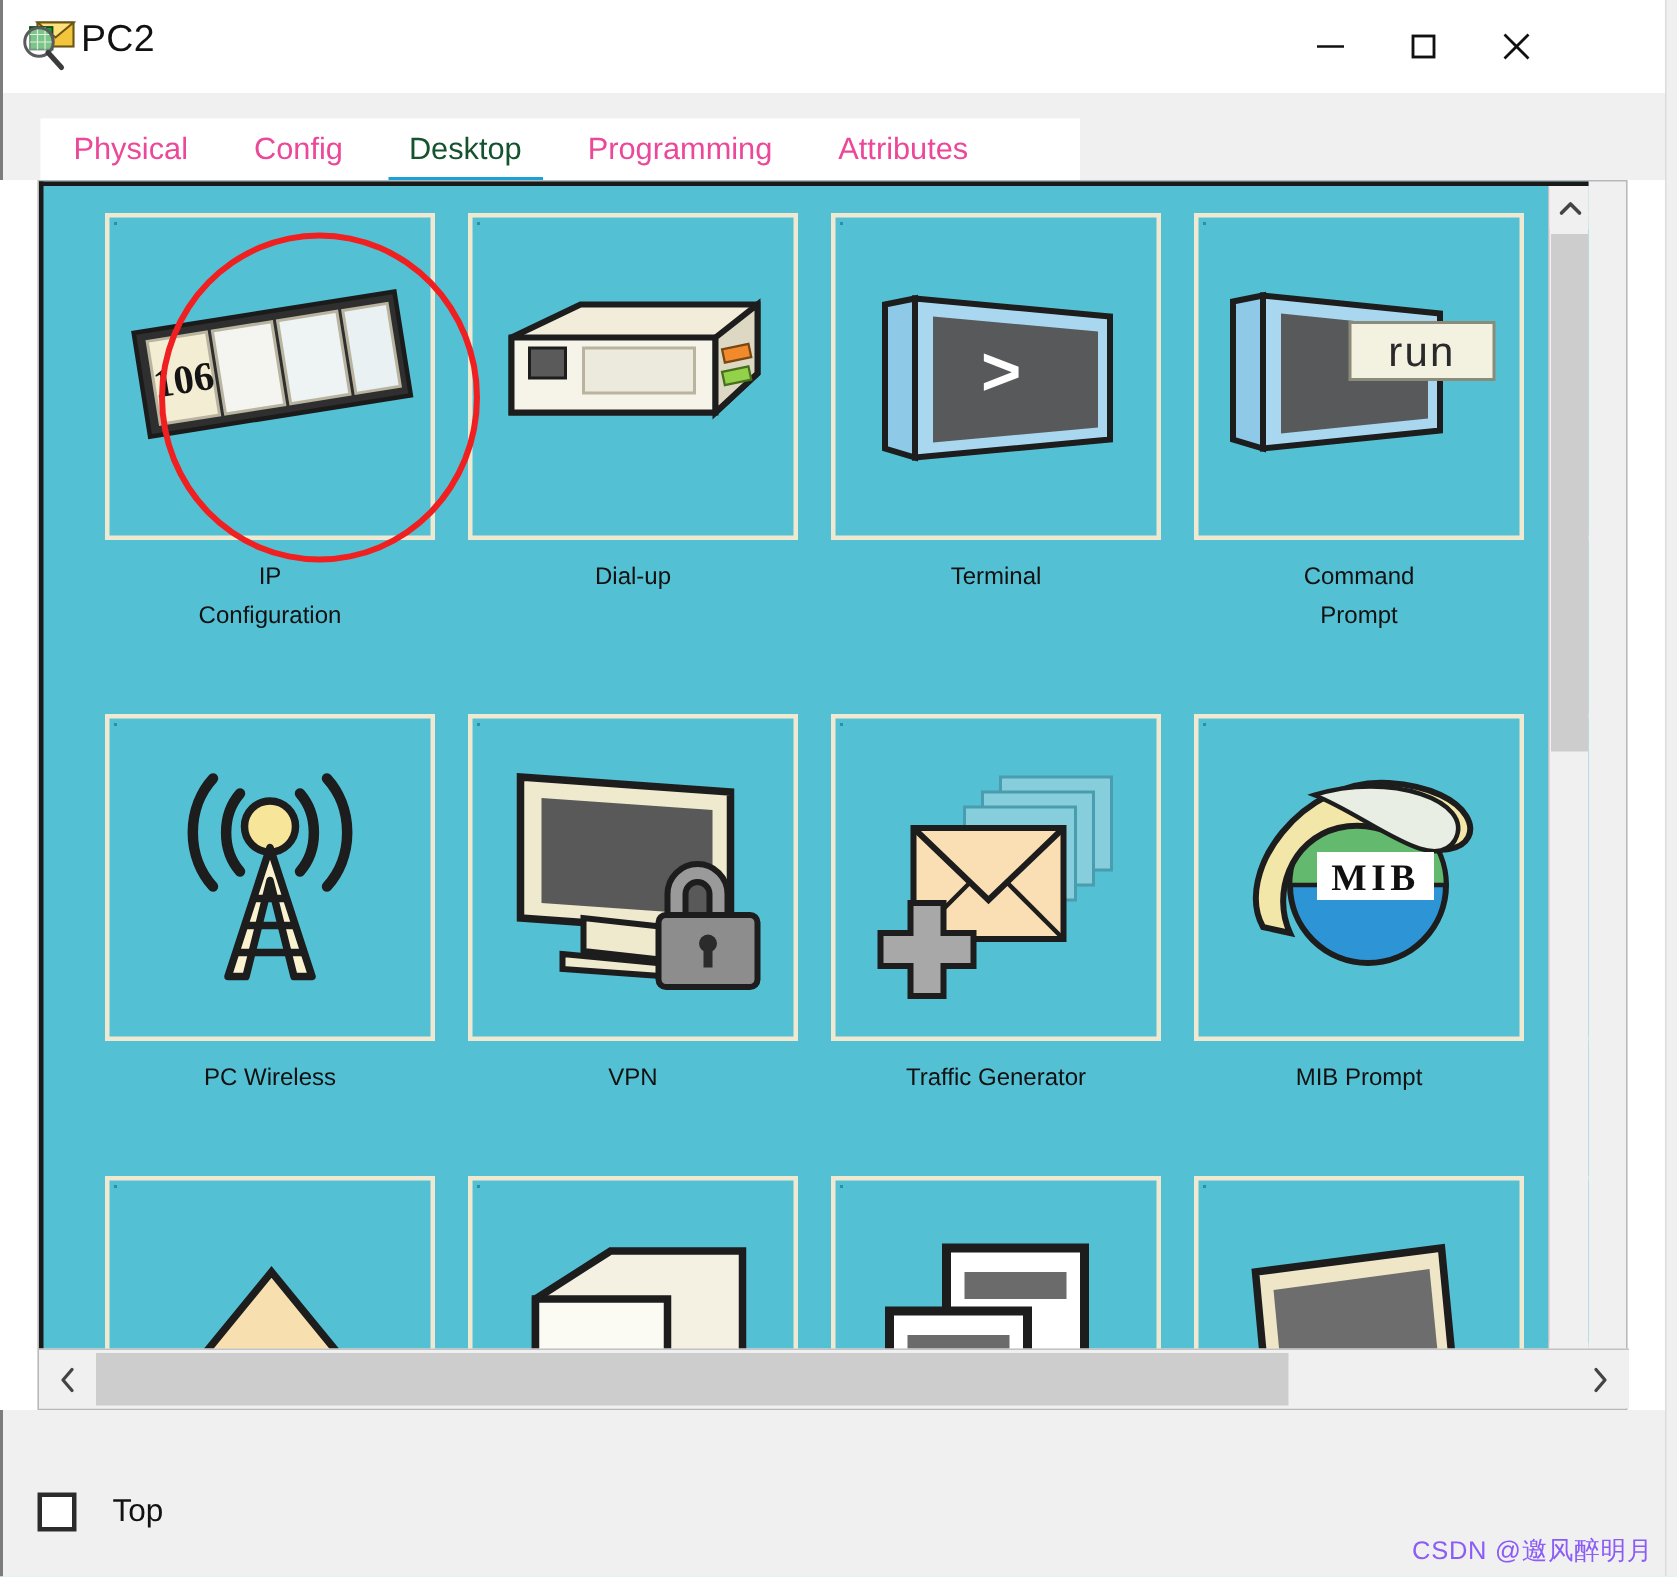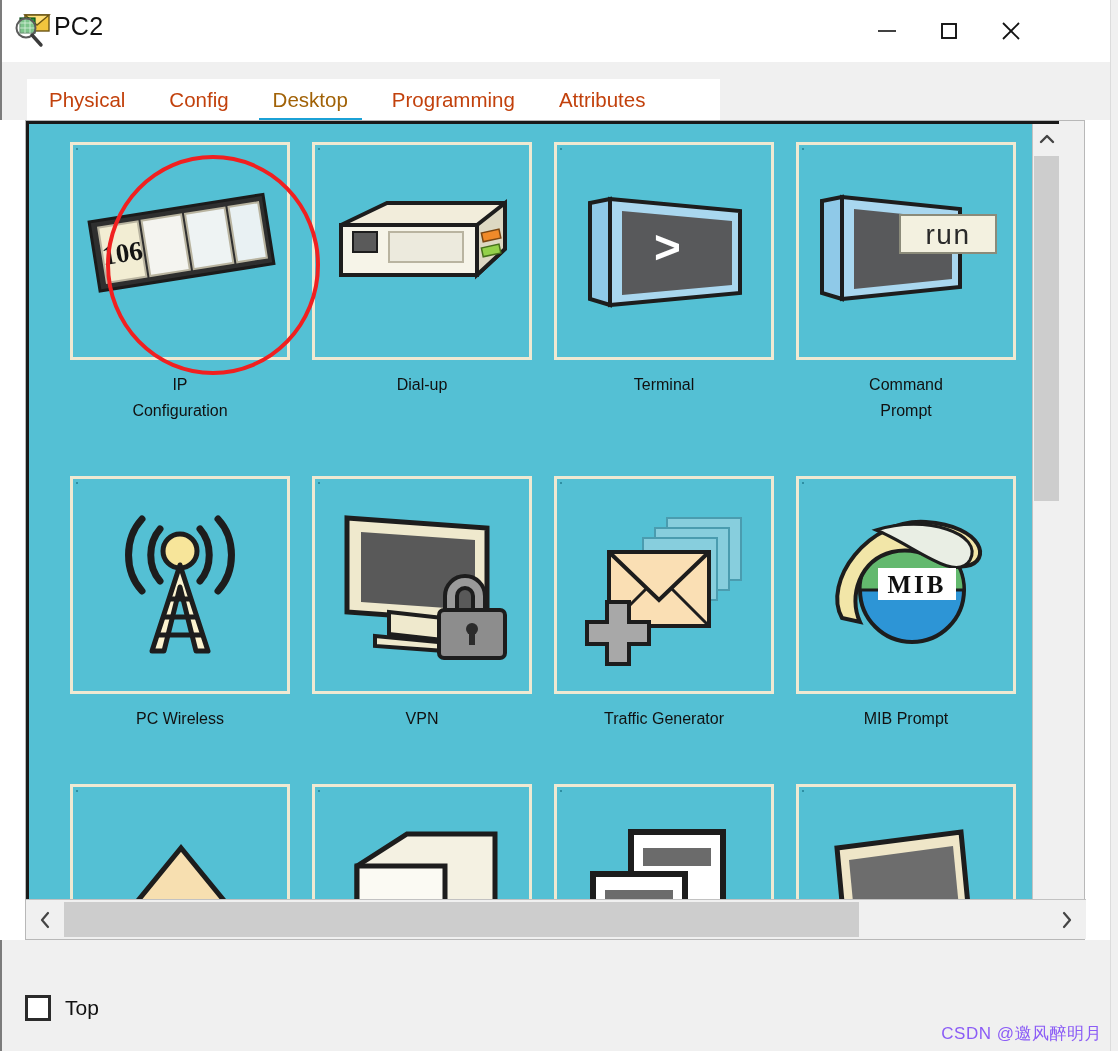--- a/index.html
+++ b/index.html
@@ -54,25 +54,25 @@
     position: absolute; left: 25px; top: 17px;
     width: 693px; height: 41px;
     background: #ffffff;
     display: flex; align-items: flex-start;
   }
   .tab {
     position: relative;
     height: 41px;
     padding: 0 22px;
     display: flex; align-items: center;
-    font-size: 20.5px; color: #c2410c;
+    font-size: 20.5px; color: #ec4899;
     white-space: nowrap;
     cursor: default;
   }
-  .tab.active { color: #a16207; align-items: center; }
+  .tab.active { color: #14532d; align-items: center; }
   .tab.active::after {
     content: "";
     position: absolute; left: 8px; right: 8px; bottom: -5px;
     height: 7px; background: #1ba1d6;
   }
 
   
   .panelwrap {
     position: absolute; left: 25px; top: 120px;
     width: 1060px; height: 820px;
@@ -167,21 +167,21 @@
 
   
   .bottombar {
     position: absolute; left: 0; top: 940px;
     width: 1110px; height: 111px;
     background: #f0f0f0;
     border-left: 2px solid #7c7c7c;
   }
   .topcheck {
     position: absolute; left: 23px; top: 55px;
-    display: flex; align-items: center; gap: 14px;
+    display: flex; align-items: center; gap: 24px;
     cursor: default;
   }
   .cbox {
     width: 26px; height: 26px;
     border: 3px solid #2b2b2b; background: #ffffff;
   }
   .cblabel { font-size: 21px; color: #111; }
   .watermark {
     position: absolute; right: 16px; top: 1022px;
     font-size: 17px; color: #8b5cf6;

